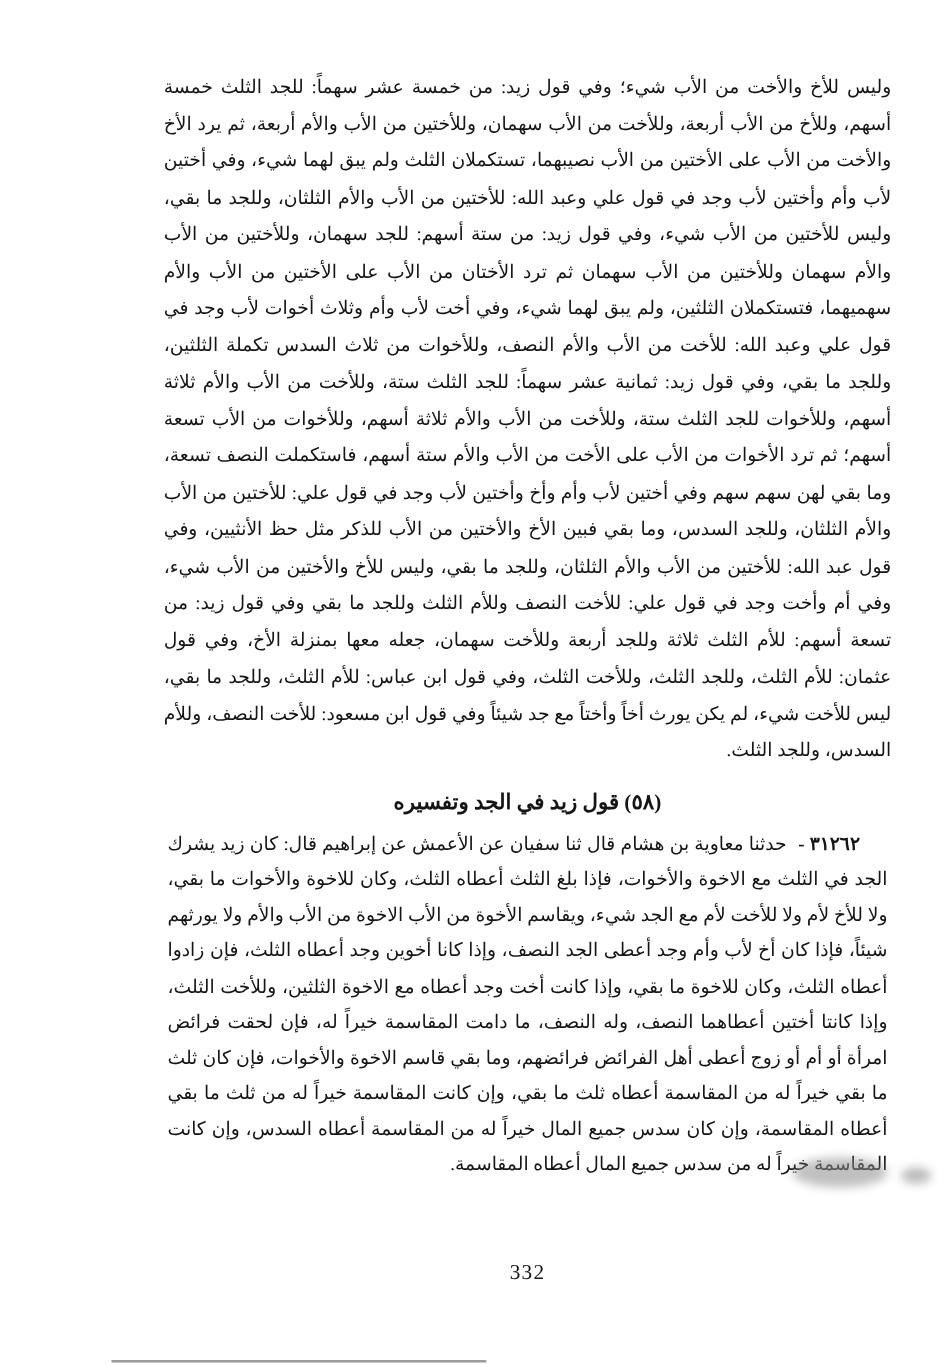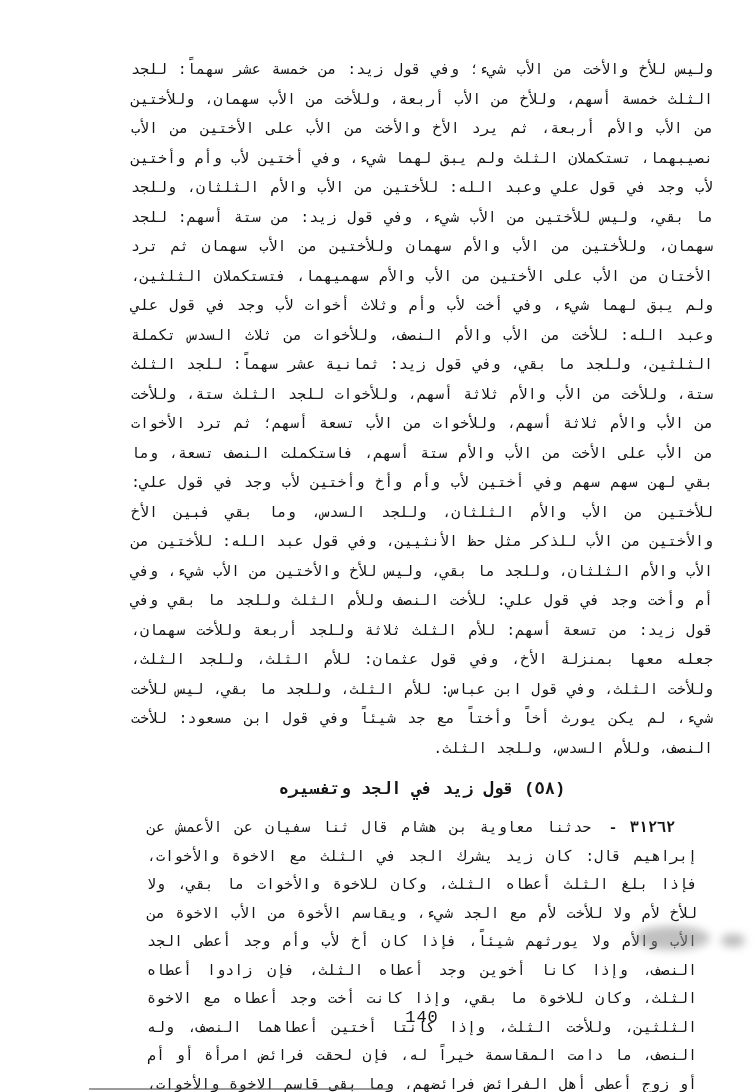--- a/index.html
+++ b/index.html
@@ -6,21 +6,21 @@
     margin: 0;
     padding: 0;
     background: #ffffff;
   }
   .page {
     position: relative;
     width: 633px;
     height: 1092px;
     background: #ffffff;
     overflow: hidden;
-    font-family: Liberation Mono, monospace;
+    font-family: Liberation Serif, serif;
     color: #151515;
     direction: rtl;
     padding-left: 33px;
   }
   .content {
     position: absolute;
     top: 56px;
     right: 42px;
     left: 42px;
   }
@@ -31,21 +31,21 @@
     text-align: justify;
     text-justify: inter-word;
   }
   .section-heading {
     margin: 14px 0 10px 0;
     font-size: 17px;
     font-weight: bold;
     text-align: center;
   }
   .hadith-paragraph {
-    margin: 16px;
+    margin: 3px;
     font-size: 15px;
     line-height: 28.5px;
     text-align: justify;
     text-justify: inter-word;
     text-indent: 22px;
   }
   .hadith-number {
     font-weight: bold;
     padding-left: 5px;
     white-space: nowrap;
@@ -100,17 +100,17 @@
 
     <h2 class="section-heading">(٥٨) قول زيد في الجد وتفسيره</h2>
 
     <p class="hadith-paragraph"><span class="hadith-number">٣١٢٦٢ - </span><span>حدثنا معاوية بن هشام قال ثنا سفيان عن الأعمش عن إبراهيم قال: كان زيد يشرك الجد في الثلث مع الاخوة والأخوات، فإذا بلغ الثلث أعطاه الثلث، وكان للاخوة والأخوات ما بقي، ولا للأخ لأم ولا للأخت لأم مع الجد شيء، ويقاسم الأخوة من الأب الاخوة من الأب والأم ولا يورثهم شيئاً، فإذا كان أخ لأب وأم وجد أعطى الجد النصف، وإذا كانا أخوين وجد أعطاه الثلث، فإن زادوا أعطاه الثلث، وكان للاخوة ما بقي، وإذا كانت أخت وجد أعطاه مع الاخوة الثلثين، وللأخت الثلث، وإذا كانتا أختين أعطاهما النصف، وله النصف، ما دامت المقاسمة خيراً له، فإن لحقت فرائض امرأة أو أم أو زوج أعطى أهل الفرائض فرائضهم، وما بقي قاسم الاخوة والأخوات، فإن كان ثلث ما بقي خيراً له من المقاسمة أعطاه ثلث ما بقي، وإن كانت المقاسمة خيراً له من ثلث ما بقي أعطاه المقاسمة، وإن كان سدس جميع المال خيراً له من المقاسمة أعطاه السدس، وإن كانت المقاسمة خيراً له من سدس جميع المال أعطاه المقاسمة.</span></p>
 
   </div>
 
   <div class="smudge smudge-large"></div>
   <div class="smudge smudge-small"></div>
 
-  <div class="page-number">140</div>
+  <div class="page-number">332</div>
 
   <div class="scan-edge"></div>
 
 </div>
 
 </body></html>

